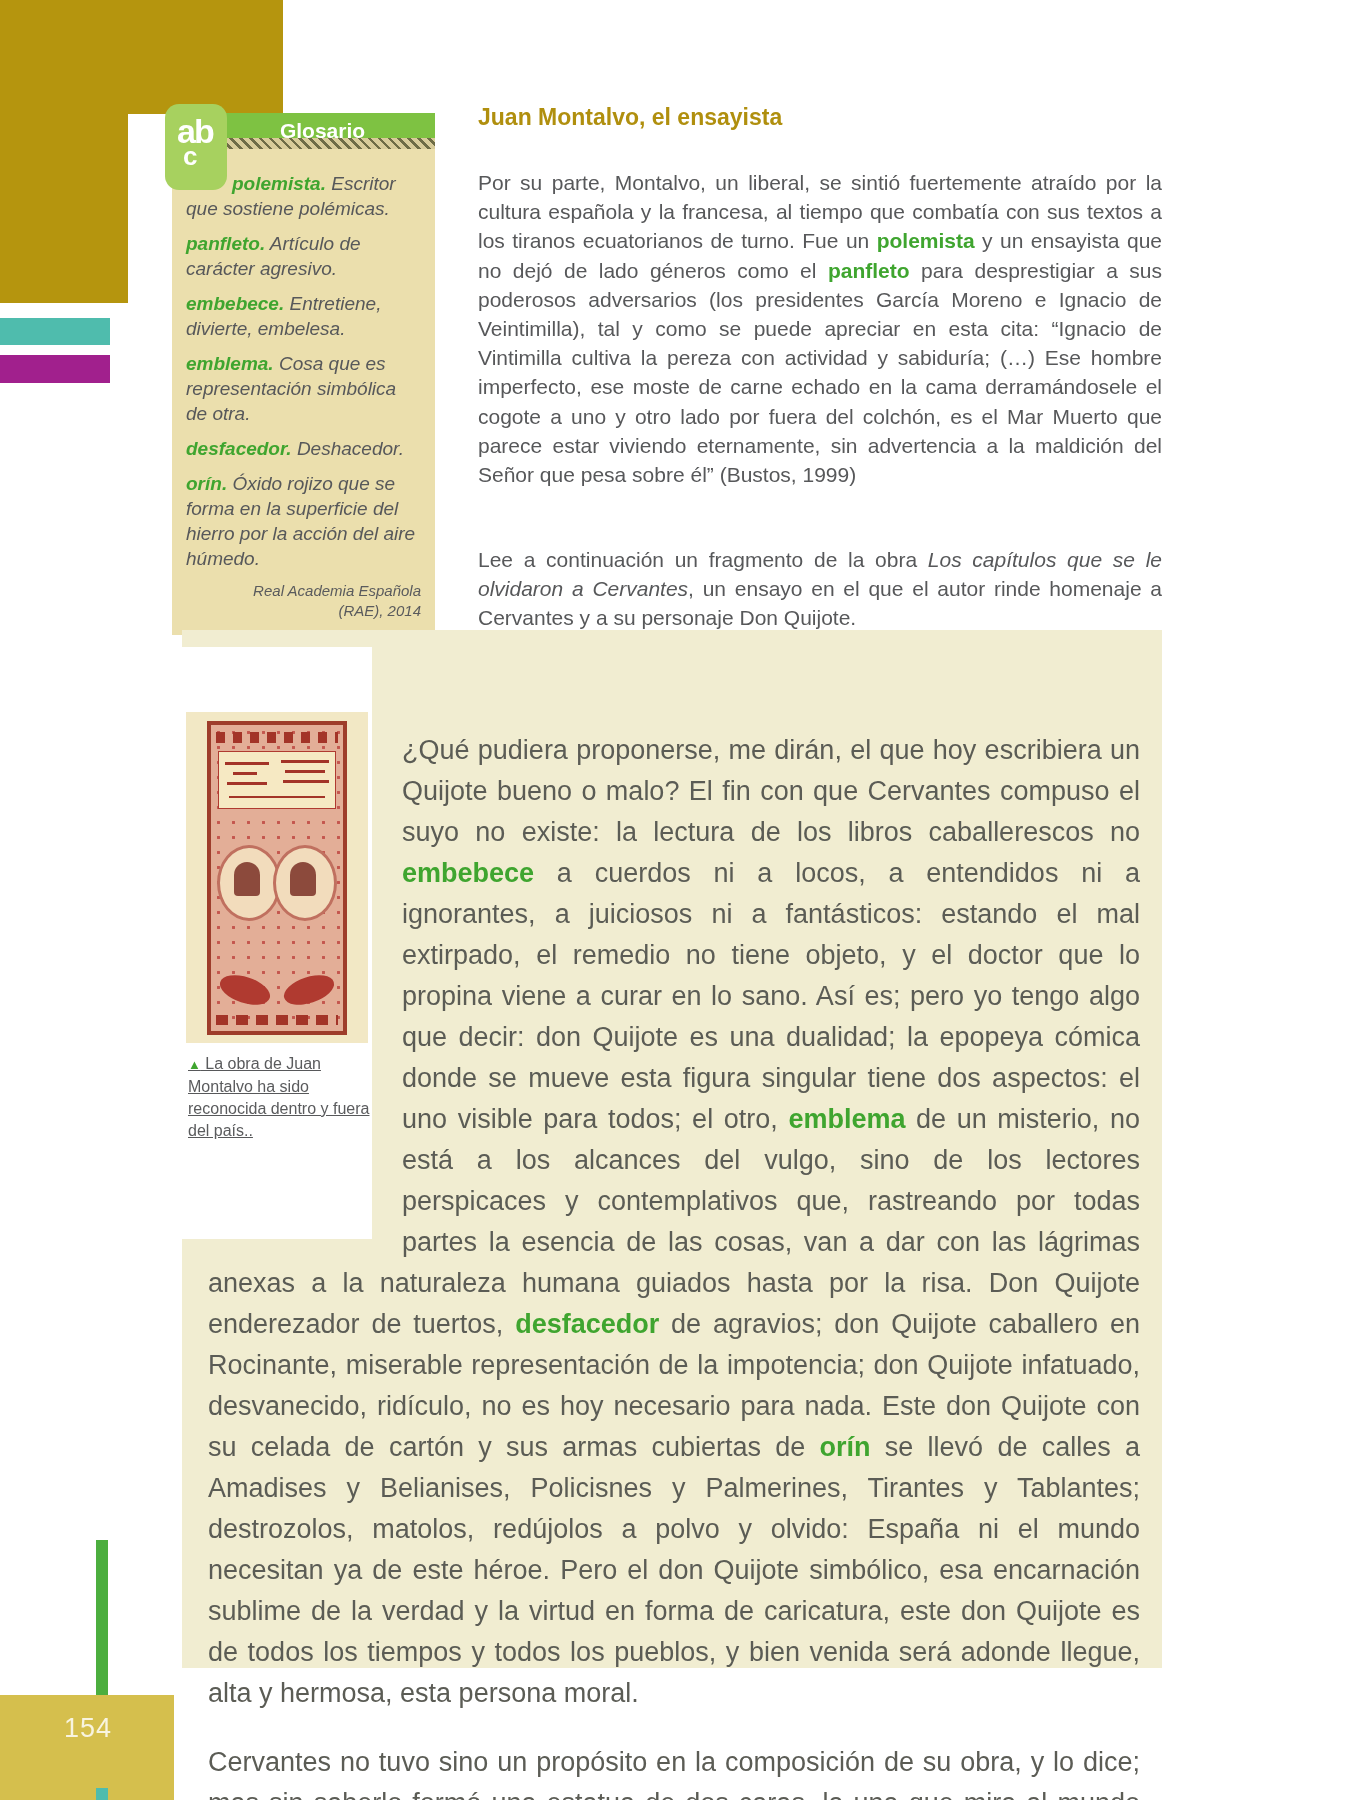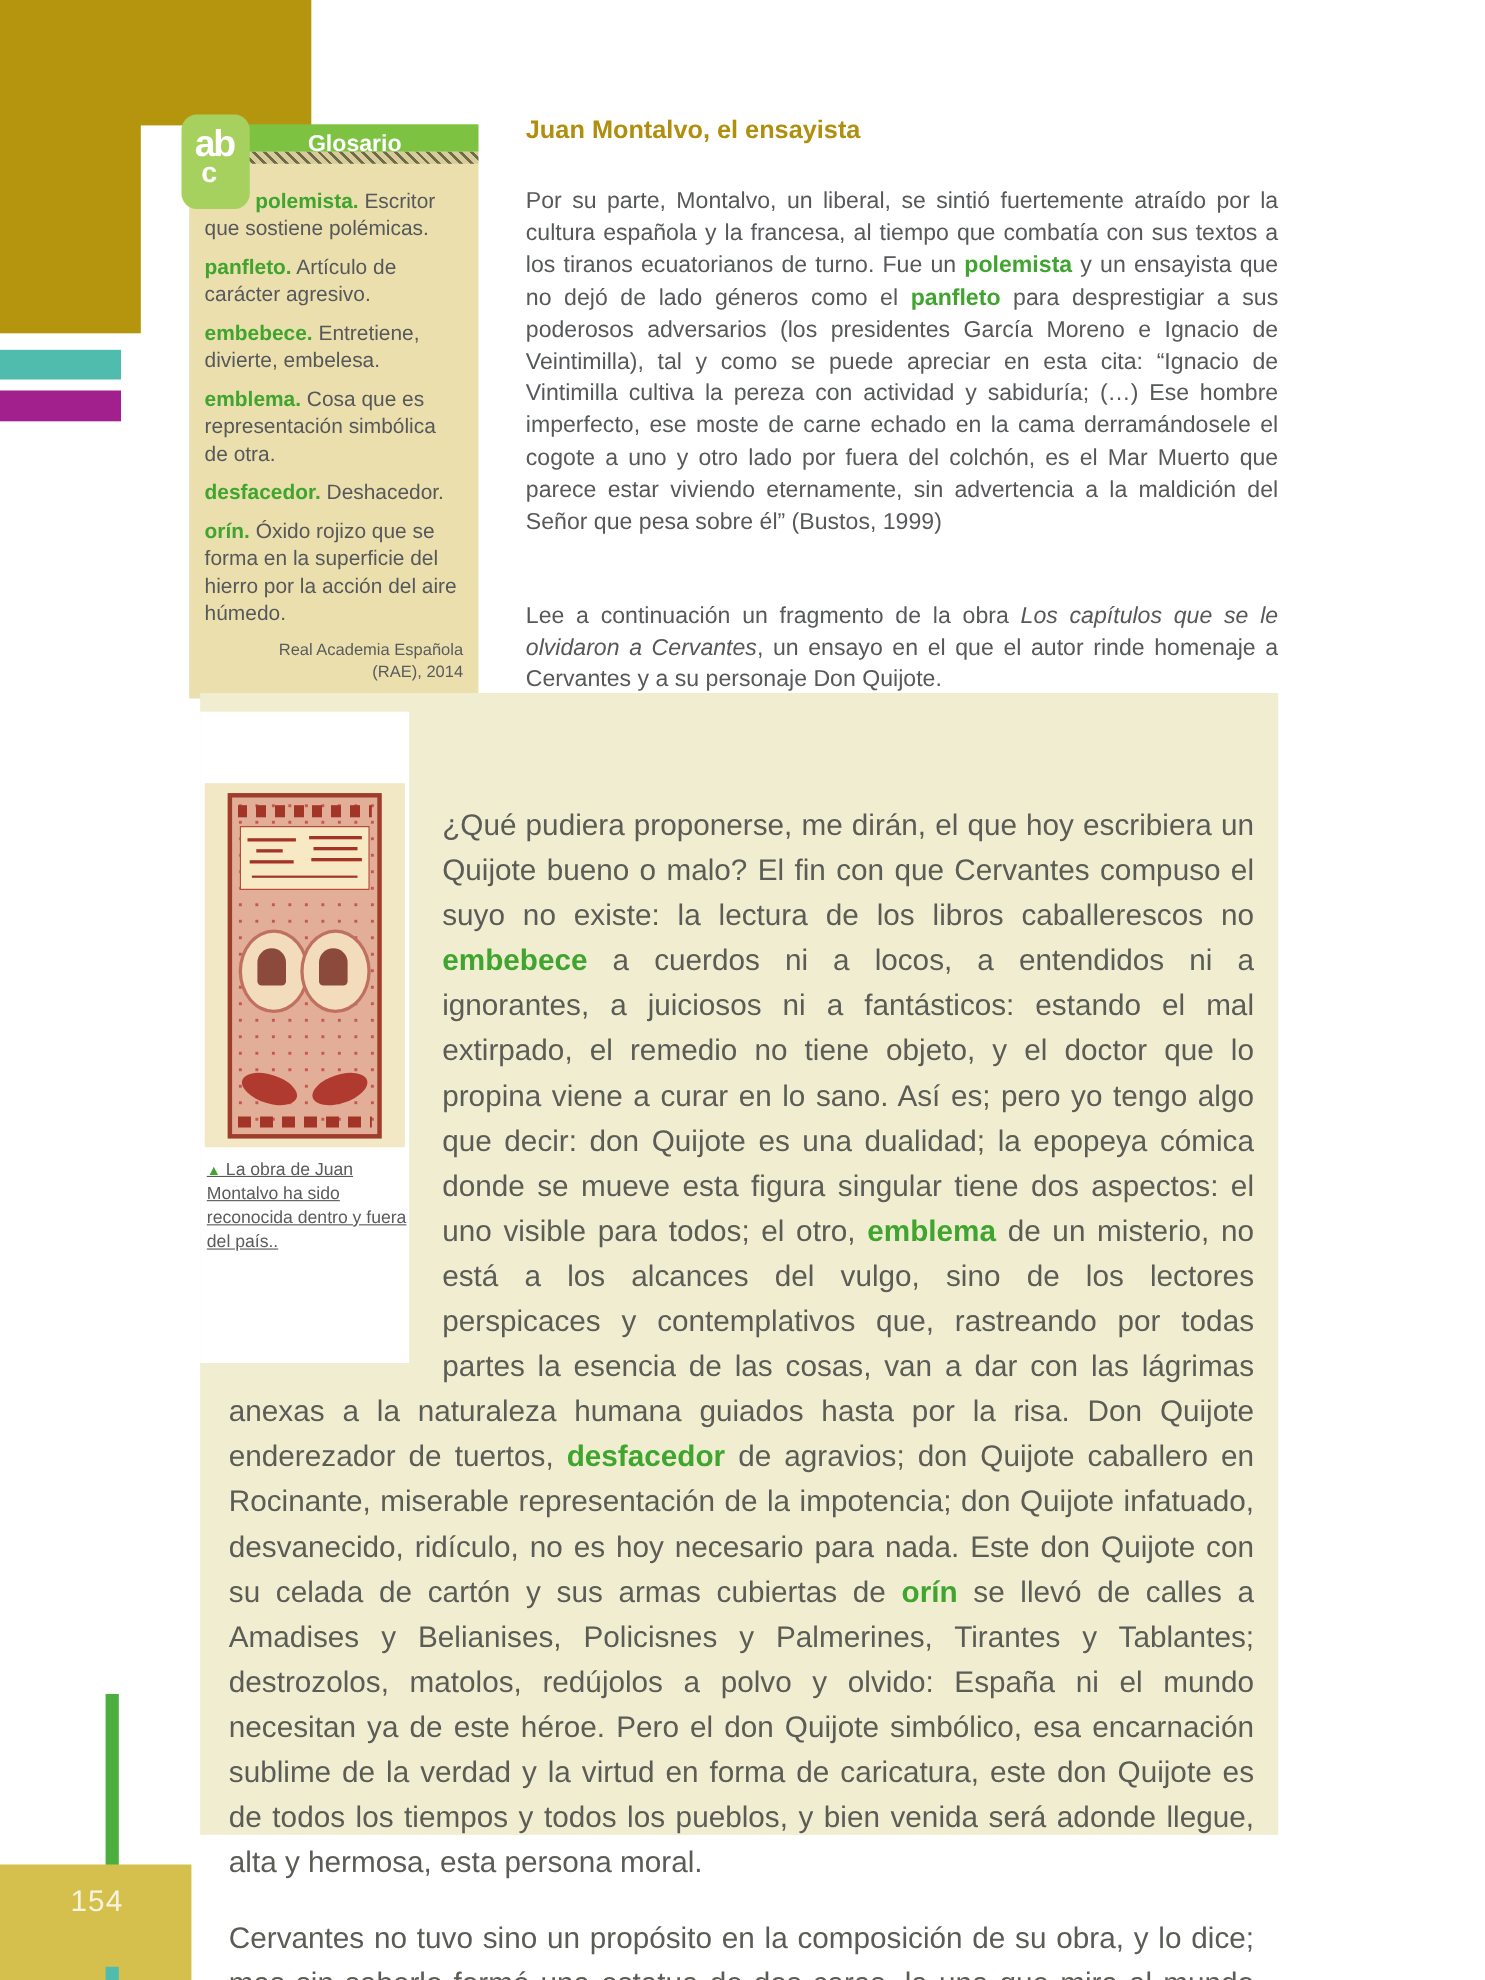--- a/index.html
+++ b/index.html
@@ -19,21 +19,21 @@
   
   .glossary{position:absolute;left:172px;top:113px;width:263px;}
   .abc-icon{position:absolute;left:-7px;top:-9px;width:62px;height:86px;background:#A7D15F;
             border-radius:14px;z-index:2;color:#ffffff;}
   .abc-ab{display:block;font-size:34px;font-weight:bold;letter-spacing:-2px;margin:8px 0 0 12px;}
   .abc-c{display:block;font-size:26px;font-weight:bold;margin:-10px 0 0 18px;}
   .glossary-header{margin-left:38px;height:25px;background:#7EC242;color:#ffffff;
                    font-size:21px;font-weight:bold;text-align:center;line-height:35px;}
   .glossary-hatch{margin-left:38px;height:11px;
       background:repeating-linear-gradient(45deg,#6E6C46 0 2.5px,#D8CC9A 2.5px 7px);}
-  .glossary-body{background:#EBDFAD;padding:22px 14px 14px 14px;min-height:370px;}
+  .glossary-body{background:#EBDFAD;padding:22px 14px 14px 14px;min-height:370px;font-style:italic;}
   .glossary-body p{margin:0 0 10px 0;font-size:19px;line-height:25px;color:#57585A;}
   .glossary-body p.first{text-indent:46px;}
   .gterm{color:#3FA52F;font-weight:bold;}
   .gcredit{margin-top:10px;text-align:right;font-size:15px;line-height:20px;color:#5A5B5D;}
 
   
   .heading{position:absolute;left:478px;top:104px;width:684px;font-size:23px;font-weight:bold;color:#B08F0E;}
   .para1{position:absolute;left:478px;top:147px;width:684px;font-size:21px;line-height:29.2px;
          text-align:justify;}
   .para2{position:absolute;left:478px;top:524px;width:684px;font-size:21px;line-height:29.2px;

